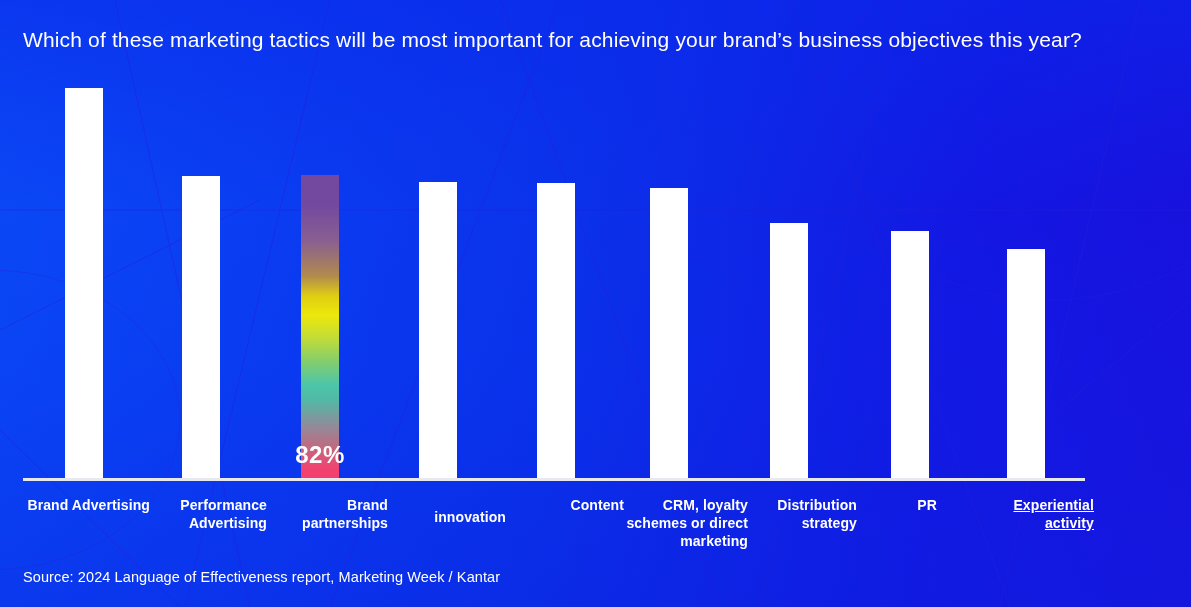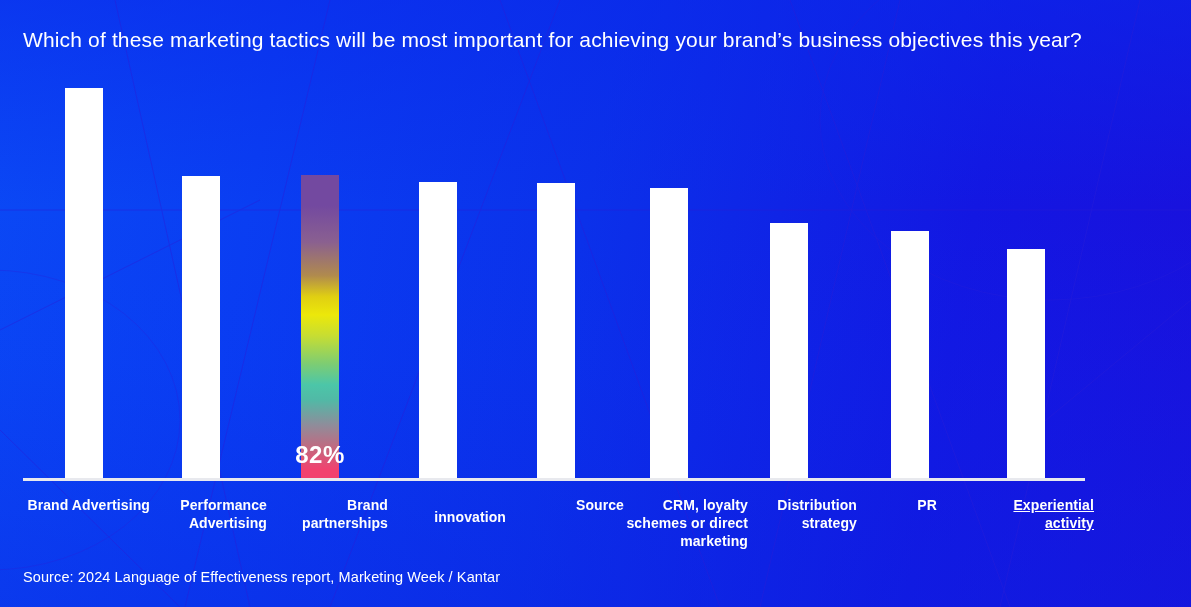--- a/index.html
+++ b/index.html
@@ -183,21 +183,21 @@
     <div class="bar" style="left:1007px;height:230px;"></div>
 
     <div class="axis-line"></div>
   </div>
 
   <div class="cat-labels">
     <div class="cat" style="left:10px;width:140px;">Brand Advertising</div>
     <div class="cat" style="left:131px;width:136px;">Performance<br>Advertising</div>
     <div class="cat" style="left:252px;width:136px;">Brand<br>partnerships</div>
     <div class="cat" style="left:370px;width:136px;margin-top:12px;">innovation</div>
-    <div class="cat" style="left:488px;width:136px;">Source</div>
+    <div class="cat" style="left:488px;width:136px;">Content</div>
     <div class="cat" style="left:588px;width:160px;">CRM, loyalty<br>schemes or direct<br>marketing</div>
     <div class="cat" style="left:721px;width:136px;">Distribution<br>strategy</div>
     <div class="cat" style="left:801px;width:136px;">PR</div>
     <div class="cat" style="left:958px;width:136px;text-decoration:underline;">Experiential<br>activity</div>
   </div>
 
   <div class="source">Source: 2024 Language of Effectiveness report, Marketing Week / Kantar</div>
 </div>
 
 </body></html>

